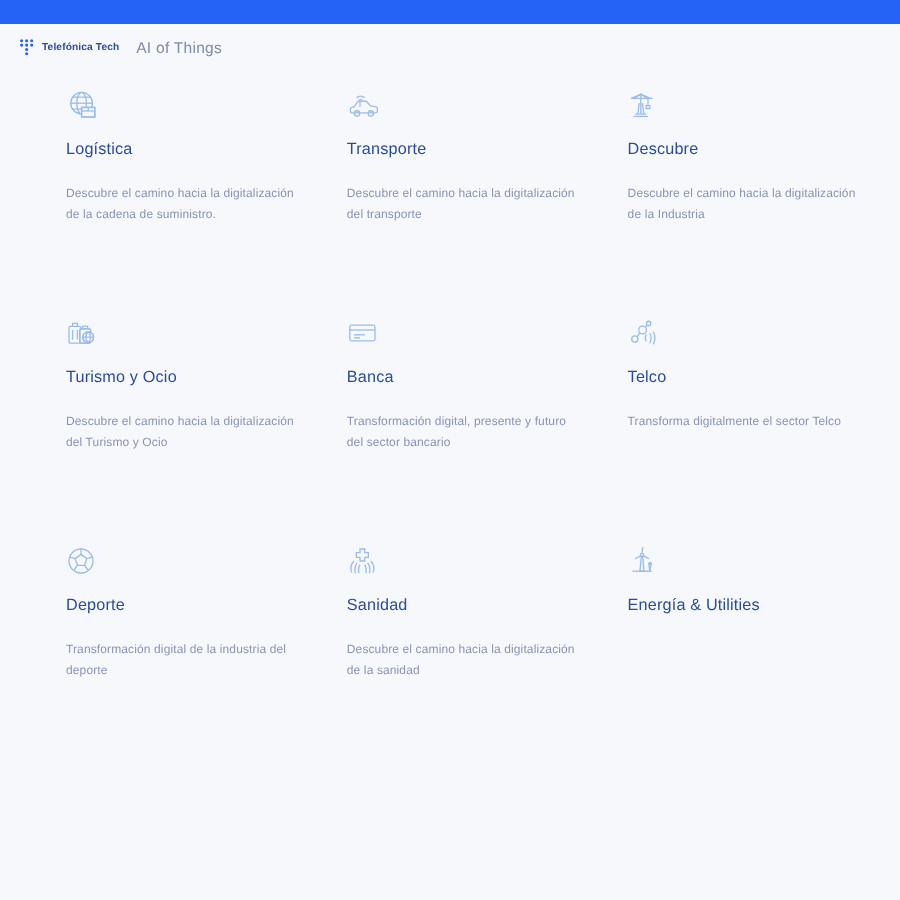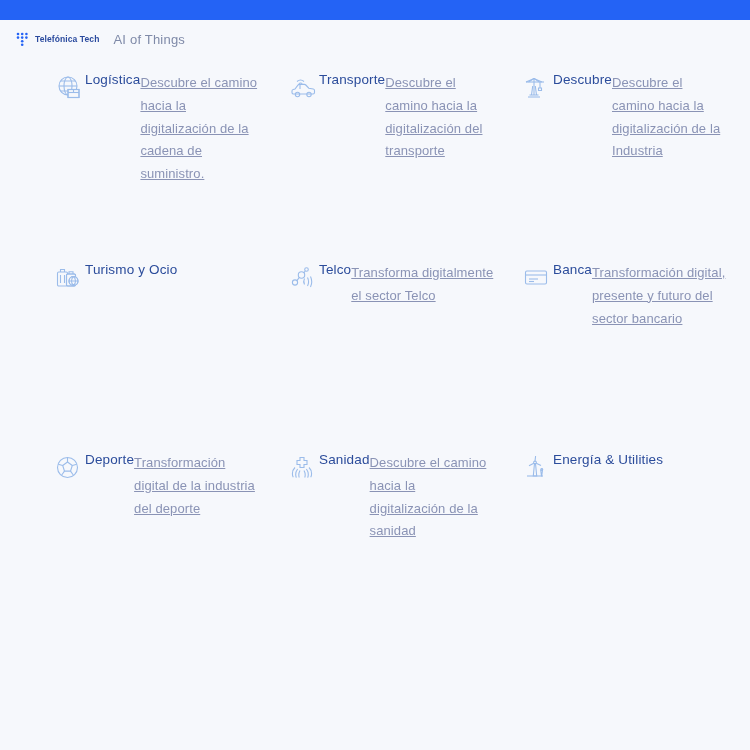--- a/index.html
+++ b/index.html
@@ -53,47 +53,46 @@
     display: grid;
     grid-template-columns: 234px 234px 234px;
     grid-auto-rows: 190px;
     margin-left: 55px;
     column-gap: 0;
     row-gap: 0;
   }
   .card {
     width: 205px;
     display: flex;
-    flex-direction: row;
+    flex-direction: column;
     align-items: flex-start;
   }
   .card-icon {
     height: 34px;
     display: flex;
     align-items: center;
     margin-bottom: 10px;
   }
   .card-icon svg {
     display: block;
     overflow: visible;
   }
   .card-title {
     font-size: 13.5px;
     color: #2b4c9b;
     letter-spacing: 0.15px;
     margin-bottom: 22px;
     white-space: nowrap;
   }
   .card-desc {
-    font-size: 13px;
+    font-size: 10px;
     line-height: 1.75;
     color: #8a93b5;
     max-width: 190px;
     letter-spacing: 0.1px;
-    text-decoration: underline;
   }
 </style>
 </head>
 <body>
 
 <div class="topbar"></div>
 
 <div class="header">
   <div class="brand">
     <span class="logo-mark">
@@ -177,20 +176,34 @@
         <line x1="9.5" y1="11" x2="9.5" y2="19"></line>
         <rect x="11.5" y="10" width="9" height="12" rx="1.2" fill="#f6f8fc"></rect>
         <rect x="11.5" y="10" width="9" height="12" rx="1.2"></rect>
         <path d="M14 10 V7.8 h4 V10"></path>
         <circle cx="18.5" cy="17" r="4.5" fill="#f6f8fc"></circle>
         <circle cx="18.5" cy="17" r="4.5"></circle>
         <path d="M14 17 h9 M18.5 12.5 a6 6 0 0 1 0 9 a6 6 0 0 1 0 -9"></path>
       </svg>
     </div>
     <div class="card-title">Turismo y Ocio</div>
+    <div class="card-desc">Descubre el camino hacia la digitalización del Turismo y Ocio</div>
+  </div>
+
+  <div class="card">
+    <div class="card-icon">
+      <svg width="30" height="30" viewBox="0 0 30 30" fill="none" stroke="#9bbcea" stroke-width="1.1">
+        <rect x="2.5" y="7" width="21" height="13" rx="1.4"></rect>
+        <line x1="2.5" y1="11" x2="23.5" y2="11"></line>
+        <line x1="6" y1="15" x2="15" y2="15"></line>
+        <line x1="6" y1="17.5" x2="11" y2="17.5"></line>
+      </svg>
+    </div>
+    <div class="card-title">Banca</div>
+    <div class="card-desc">Transformación digital, presente y futuro del sector bancario</div>
   </div>
 
   <div class="card">
     <div class="card-icon">
       <svg width="30" height="30" viewBox="0 0 30 30" fill="none" stroke="#9bbcea" stroke-width="1.1">
         <circle cx="6" cy="18.5" r="2.6"></circle>
         <circle cx="12.5" cy="11" r="3.2"></circle>
         <circle cx="17.5" cy="5.5" r="1.8"></circle>
         <line x1="8" y1="16.6" x2="10.4" y2="13.2"></line>
         <line x1="14.8" y1="8.8" x2="16.2" y2="7"></line>
@@ -199,33 +212,20 @@
         <path d="M21.5 12.5 a12.5 12.5 0 0 1 0 10.5"></path>
       </svg>
     </div>
     <div class="card-title">Telco</div>
     <div class="card-desc">Transforma digitalmente el sector Telco</div>
   </div>
 
   <div class="card">
     <div class="card-icon">
       <svg width="30" height="30" viewBox="0 0 30 30" fill="none" stroke="#9bbcea" stroke-width="1.1">
-        <rect x="2.5" y="7" width="21" height="13" rx="1.4"></rect>
-        <line x1="2.5" y1="11" x2="23.5" y2="11"></line>
-        <line x1="6" y1="15" x2="15" y2="15"></line>
-        <line x1="6" y1="17.5" x2="11" y2="17.5"></line>
-      </svg>
-    </div>
-    <div class="card-title">Banca</div>
-    <div class="card-desc">Transformación digital, presente y futuro del sector bancario</div>
-  </div>
-
-  <div class="card">
-    <div class="card-icon">
-      <svg width="30" height="30" viewBox="0 0 30 30" fill="none" stroke="#9bbcea" stroke-width="1.1">
         <circle cx="12.5" cy="13.5" r="10"></circle>
         <path d="M12.5 8 l4.8 3.5 l-1.8 5.6 h-6 l-1.8 -5.6 z"></path>
         <line x1="12.5" y1="8" x2="12.5" y2="3.5"></line>
         <line x1="17.3" y1="11.5" x2="21.8" y2="10.2"></line>
         <line x1="15.5" y1="17.1" x2="18.3" y2="21"></line>
         <line x1="9.5" y1="17.1" x2="6.7" y2="21"></line>
         <line x1="7.7" y1="11.5" x2="3.2" y2="10.2"></line>
       </svg>
     </div>
     <div class="card-title">Deporte</div>

